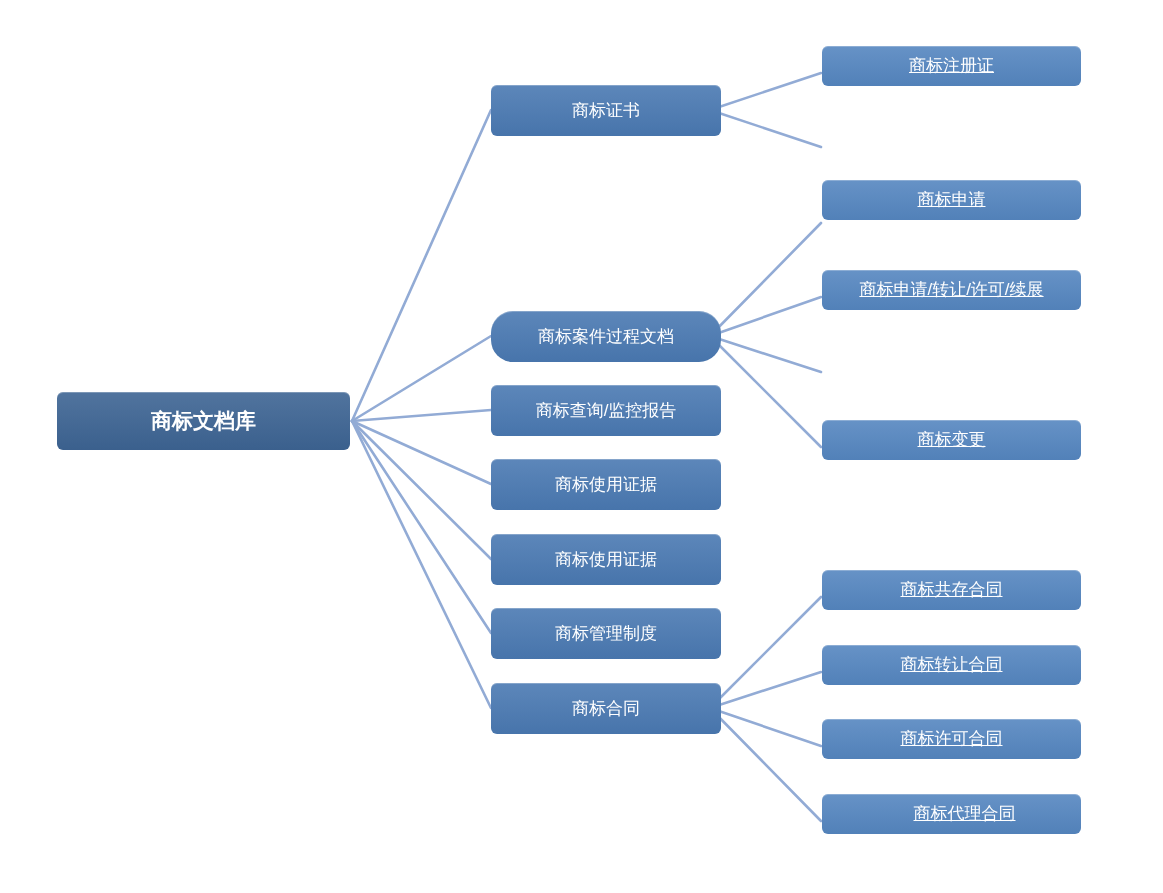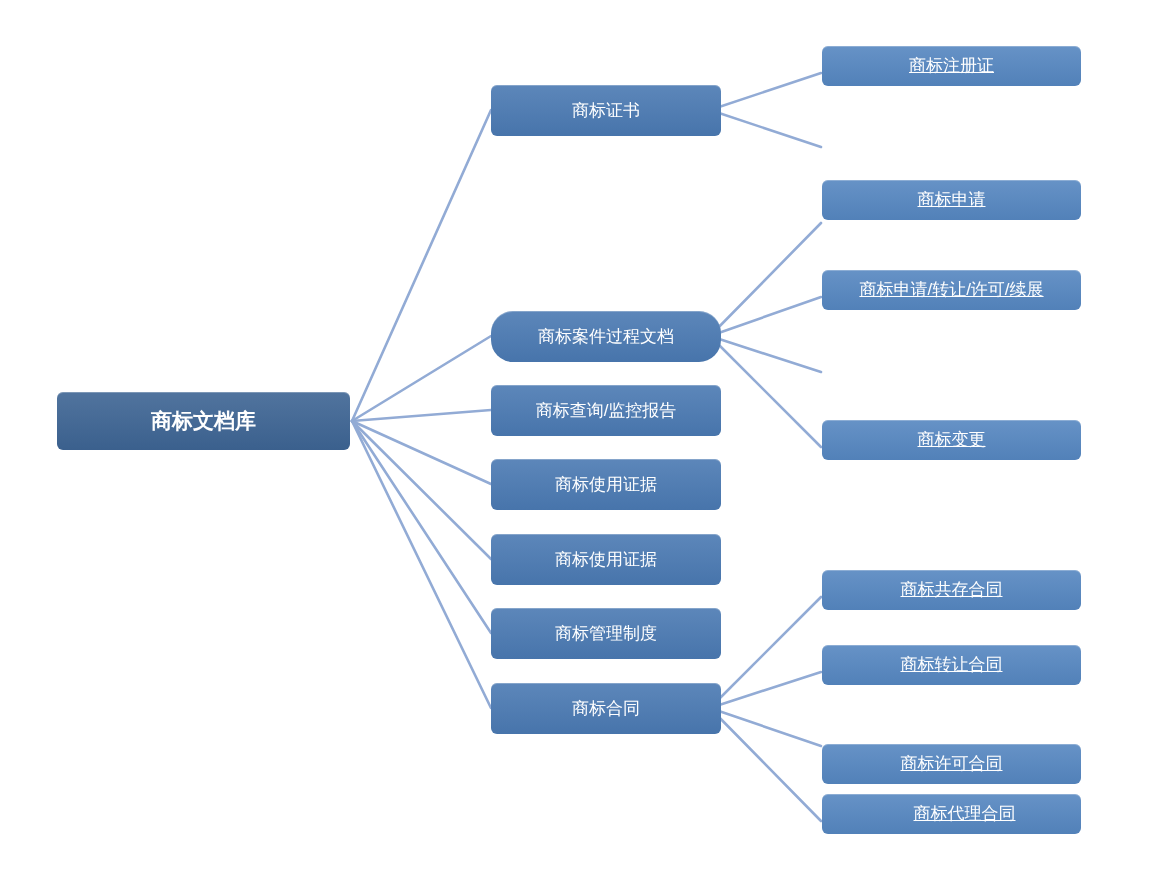--- a/index.html
+++ b/index.html
@@ -60,21 +60,21 @@
   .b6 { top: 683px; }
   
   .l0 { top: 46px; }
   .l1 { top: 120px; }
   .l2 { top: 180px; }
   .l3 { top: 270px; }
   .l4 { top: 345px; }
   .l5 { top: 420px; }
   .l6 { top: 570px; }
   .l7 { top: 645px; }
-  .l8 { top: 744px; }
+  .l8 { top: 719px; }
   .l9 { top: 794px; }
 </style>
 </head>
 <body>
 
 <div class="canvas">
 
   <svg class="connector-layer" width="1163" height="893" viewBox="0 0 1163 893" xmlns="http://www.w3.org/2000/svg">
     <g stroke-width="2.6" fill="none" stroke-linecap="round" stroke="#92abd5">
 

